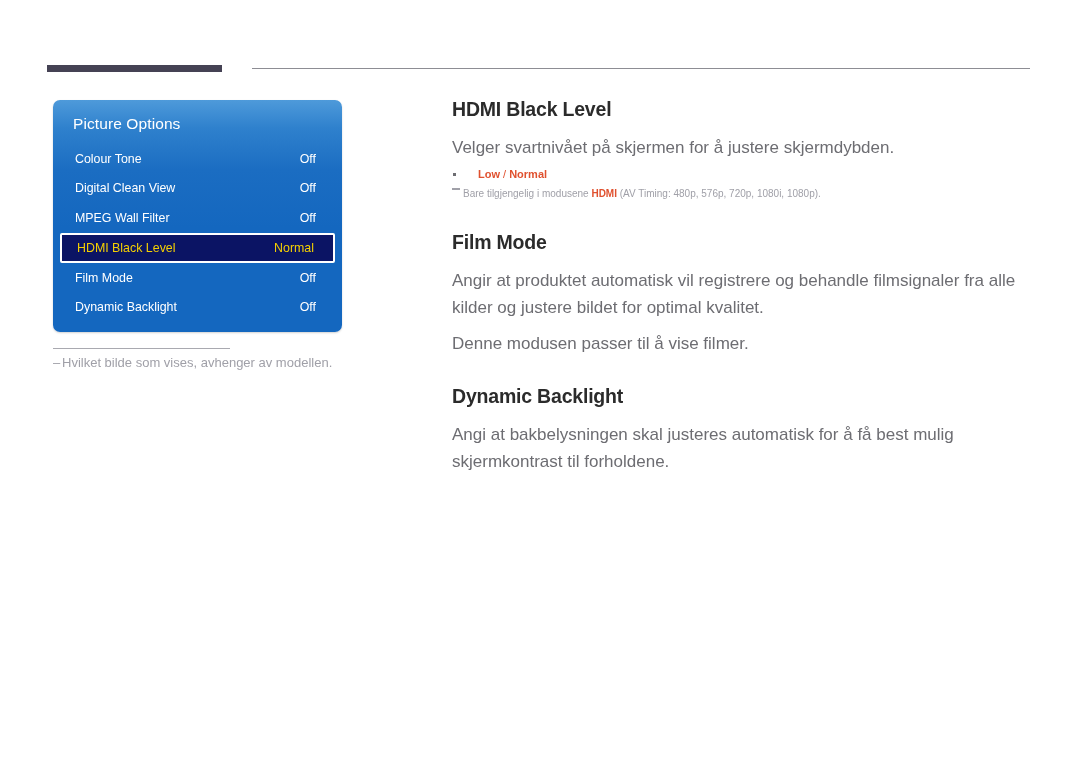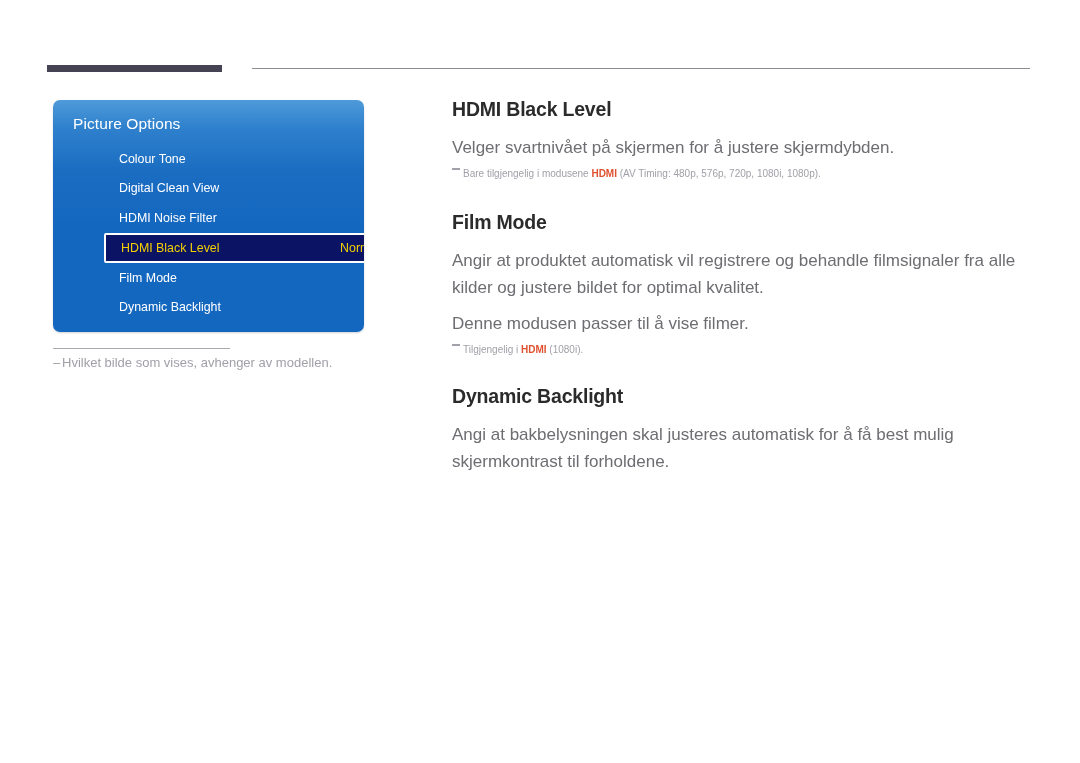--- a/index.html
+++ b/index.html
@@ -31,21 +31,21 @@
     width: 778px;
     height: 1px;
     background: #8d8d94;
   }
 
   
   .osd-panel {
     position: absolute;
     left: 53px;
     top: 100px;
-    width: 311px;
+    width: 289px;
     height: 232px;
     border-radius: 7px;
     background: linear-gradient(to bottom,
                 #4e9ada 0%,
                 #2f81cd 12%,
                 #1b6dc2 30%,
                 #1467bf 55%,
                 #1467bf 100%);
     box-shadow: 0 1px 2px rgba(0,0,0,0.18);
     overflow: hidden;
@@ -56,21 +56,20 @@
     top: 15px;
     font-size: 15.5px;
     color: #ffffff;
     letter-spacing: 0.1px;
   }
   .osd-rows {
     position: absolute;
     left: 0;
     top: 44px;
     width: 100%;
-    margin-left: 44px;
   }
   .osd-row {
     position: relative;
     height: 29.6px;
     display: flex;
     align-items: center;
   }
   .osd-row .label {
     position: absolute;
     left: 22px;
@@ -201,21 +200,21 @@
   <div class="osd-rows" id="osd-rows">
       <div class="osd-row">
         <span class="label">Colour Tone</span>
         <span class="value">Off</span>
       </div>
       <div class="osd-row">
         <span class="label">Digital Clean View</span>
         <span class="value">Off</span>
       </div>
       <div class="osd-row">
-        <span class="label">HDMI Noise Filter</span>
+        <span class="label">MPEG Wall Filter</span>
         <span class="value">Off</span>
       </div>
       <div class="osd-row selected">
         <span class="label">HDMI Black Level</span>
         <span class="value">Normal</span>
       </div>
       <div class="osd-row">
         <span class="label">Film Mode</span>
         <span class="value">Off</span>
       </div>
@@ -228,25 +227,25 @@
 
 <div class="panel-note-rule"></div>
 <div class="panel-note">
   <span class="dash">–</span><span>Hvilket bilde som vises, avhenger av modellen.</span>
 </div>
 
 <div class="content" id="content-column">
     <div class="section" id="sec-hdmi">
       <h2>HDMI Black Level</h2>
       <p class="para">Velger svartnivået på skjermen for å justere skjermdybden.</p>
+      <div class="bullet-line"><span class="sq"></span><span class="opts"><span>Low</span><span class="sep"> / </span><span>Normal</span></span></div>
       <p class="note-line"><span class="ndash"></span><span>Bare tilgjengelig i modusene </span><b>HDMI</b><span> (AV Timing: 480p, 576p, 720p, 1080i, 1080p).</span></p>
     </div>
     <div class="section" id="sec-film">
       <h2>Film Mode</h2>
       <p class="para">Angir at produktet automatisk vil registrere og behandle filmsignaler fra alle kilder og justere bildet for optimal kvalitet.</p>
       <p class="para">Denne modusen passer til å vise filmer.</p>
-      <p class="note-line"><span class="ndash"></span><span>Tilgjengelig i </span><b>HDMI</b><span> (1080i).</span></p>
     </div>
     <div class="section" id="sec-dyn">
       <h2>Dynamic Backlight</h2>
       <p class="para">Angi at bakbelysningen skal justeres automatisk for å få best mulig skjermkontrast til forholdene.</p>
     </div>
   </div>
 
 </body></html>

